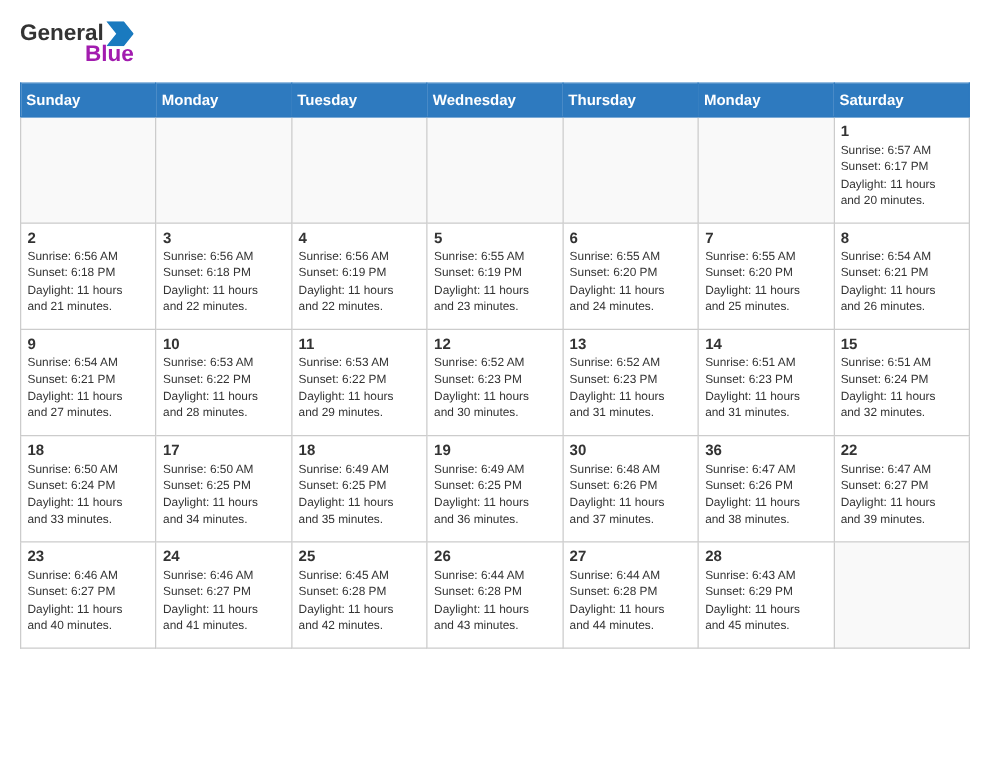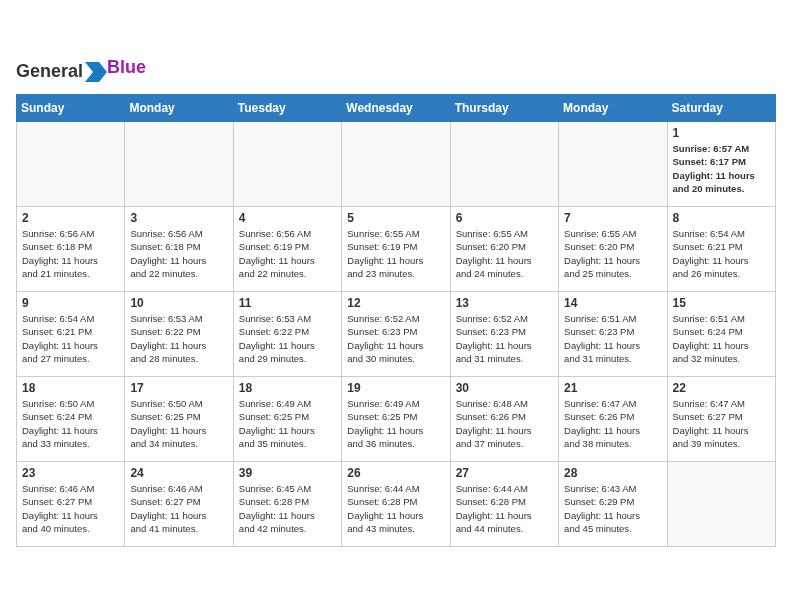--- a/index.html
+++ b/index.html
@@ -74,21 +74,21 @@
     }
     tr.week-row td {
       height: 85px;
     }
   </style>
 </head>
 <body>
 
 <div class="header-area">
   <div class="logo">
-  <div style="display:flex; flex-direction:row; align-items:flex-start;margin-top:45px;">
+  <div style="display:flex; flex-direction:column; align-items:flex-end;">
     <div style="display:flex; align-items:center; gap:2px;">
       <span style="font-size:18px; font-weight:bold; color:#333;">General</span>
       <svg width="22" height="20" viewBox="0 0 22 20">
         <polygon points="0,0 14,0 22,10 14,20 0,20 8,10" fill="#1a7abf"></polygon>
       </svg>
     </div>
     <span style="font-size:18px; font-weight:bold; color:#a21caf; margin-top:-4px;">Blue</span>
   </div>
 </div>
   <div class="title-area">
@@ -112,21 +112,21 @@
   <tbody id="calendar-body">
   <tr class="week-row">
         <td class="empty"></td>
         <td class="empty"></td>
         <td class="empty"></td>
         <td class="empty"></td>
         <td class="empty"></td>
         <td class="empty"></td>
         <td>
           <span class="day-number">1</span>
-          <div class="day-info" style="white-space: pre-line; font-weight: bold;">Sunrise: 6:57 AM
+          <div class="day-info" style="white-space: pre-line;">Sunrise: 6:57 AM
 Sunset: 6:17 PM
 Daylight: 11 hours
 and 20 minutes.</div>
         </td>
       </tr>
       <tr class="week-row">
         <td>
           <span class="day-number">2</span>
           <div class="day-info" style="white-space: pre-line;">Sunrise: 6:56 AM
 Sunset: 6:18 PM
@@ -257,21 +257,21 @@
 and 36 minutes.</div>
         </td>
         <td>
           <span class="day-number">30</span>
           <div class="day-info" style="white-space: pre-line;">Sunrise: 6:48 AM
 Sunset: 6:26 PM
 Daylight: 11 hours
 and 37 minutes.</div>
         </td>
         <td>
-          <span class="day-number">21</span>
+          <span class="day-number">36</span>
           <div class="day-info" style="white-space: pre-line;">Sunrise: 6:47 AM
 Sunset: 6:26 PM
 Daylight: 11 hours
 and 38 minutes.</div>
         </td>
         <td>
           <span class="day-number">22</span>
           <div class="day-info" style="white-space: pre-line;">Sunrise: 6:47 AM
 Sunset: 6:27 PM
 Daylight: 11 hours
@@ -287,21 +287,21 @@
 and 40 minutes.</div>
         </td>
         <td>
           <span class="day-number">24</span>
           <div class="day-info" style="white-space: pre-line;">Sunrise: 6:46 AM
 Sunset: 6:27 PM
 Daylight: 11 hours
 and 41 minutes.</div>
         </td>
         <td>
-          <span class="day-number">39</span>
+          <span class="day-number">25</span>
           <div class="day-info" style="white-space: pre-line;">Sunrise: 6:45 AM
 Sunset: 6:28 PM
 Daylight: 11 hours
 and 42 minutes.</div>
         </td>
         <td>
           <span class="day-number">26</span>
           <div class="day-info" style="white-space: pre-line;">Sunrise: 6:44 AM
 Sunset: 6:28 PM
 Daylight: 11 hours

